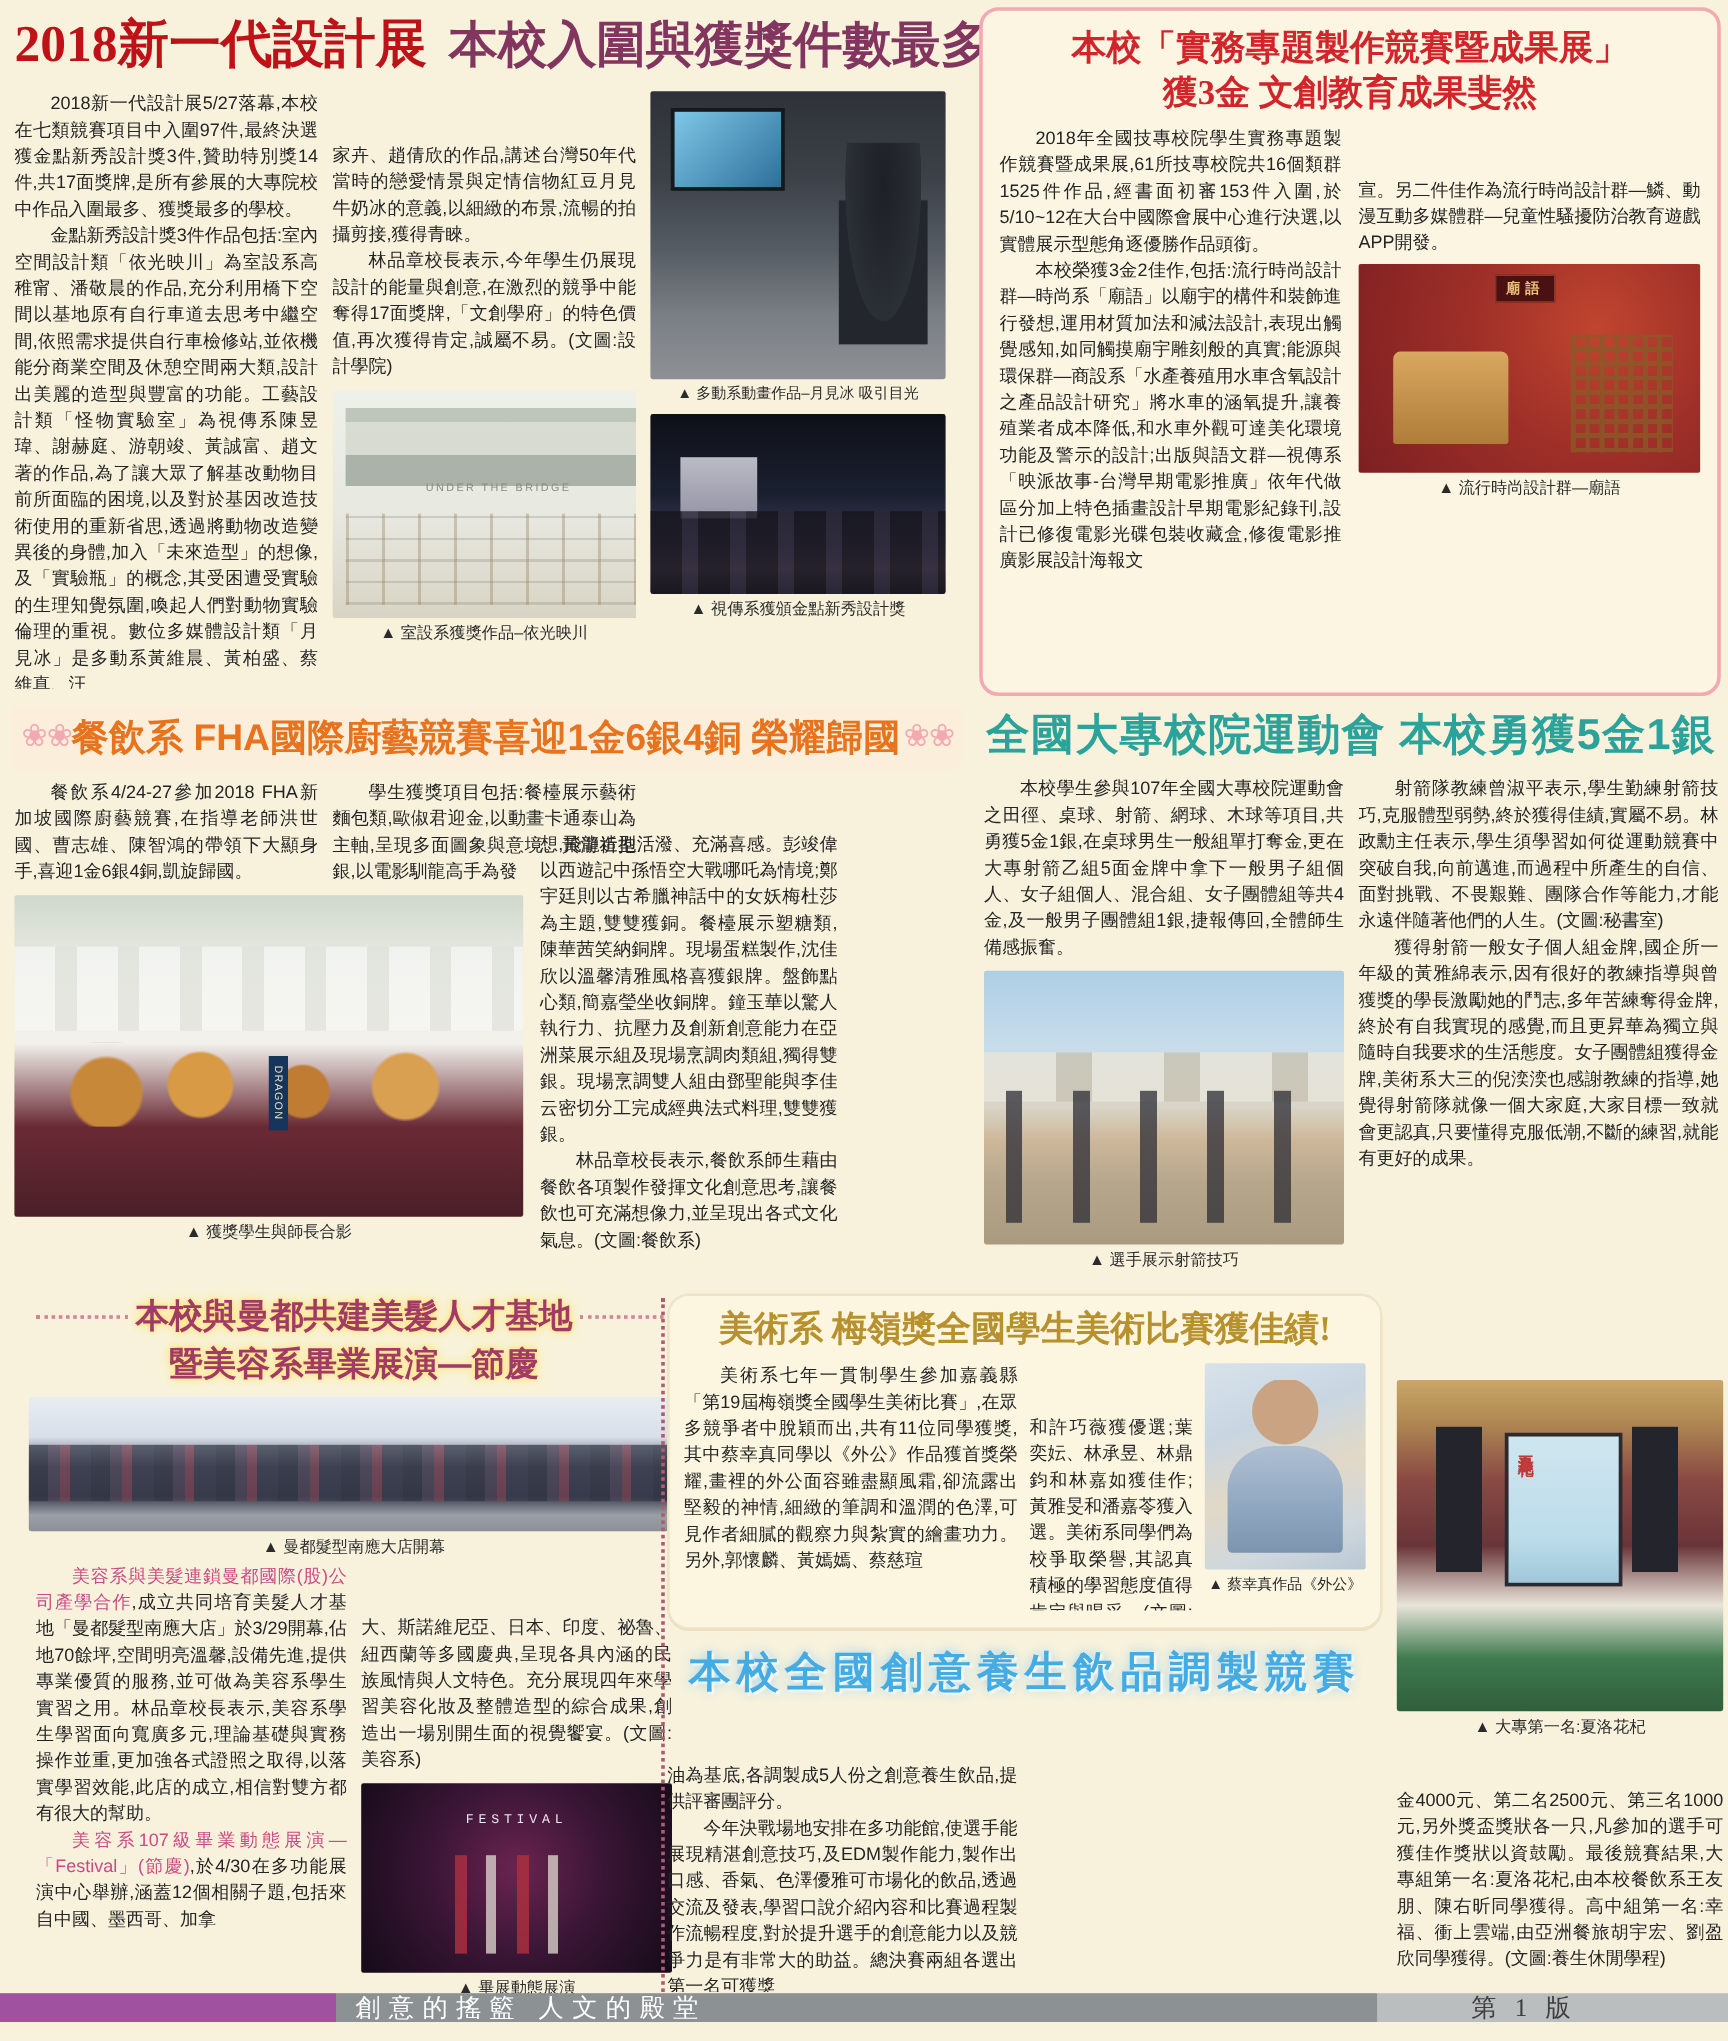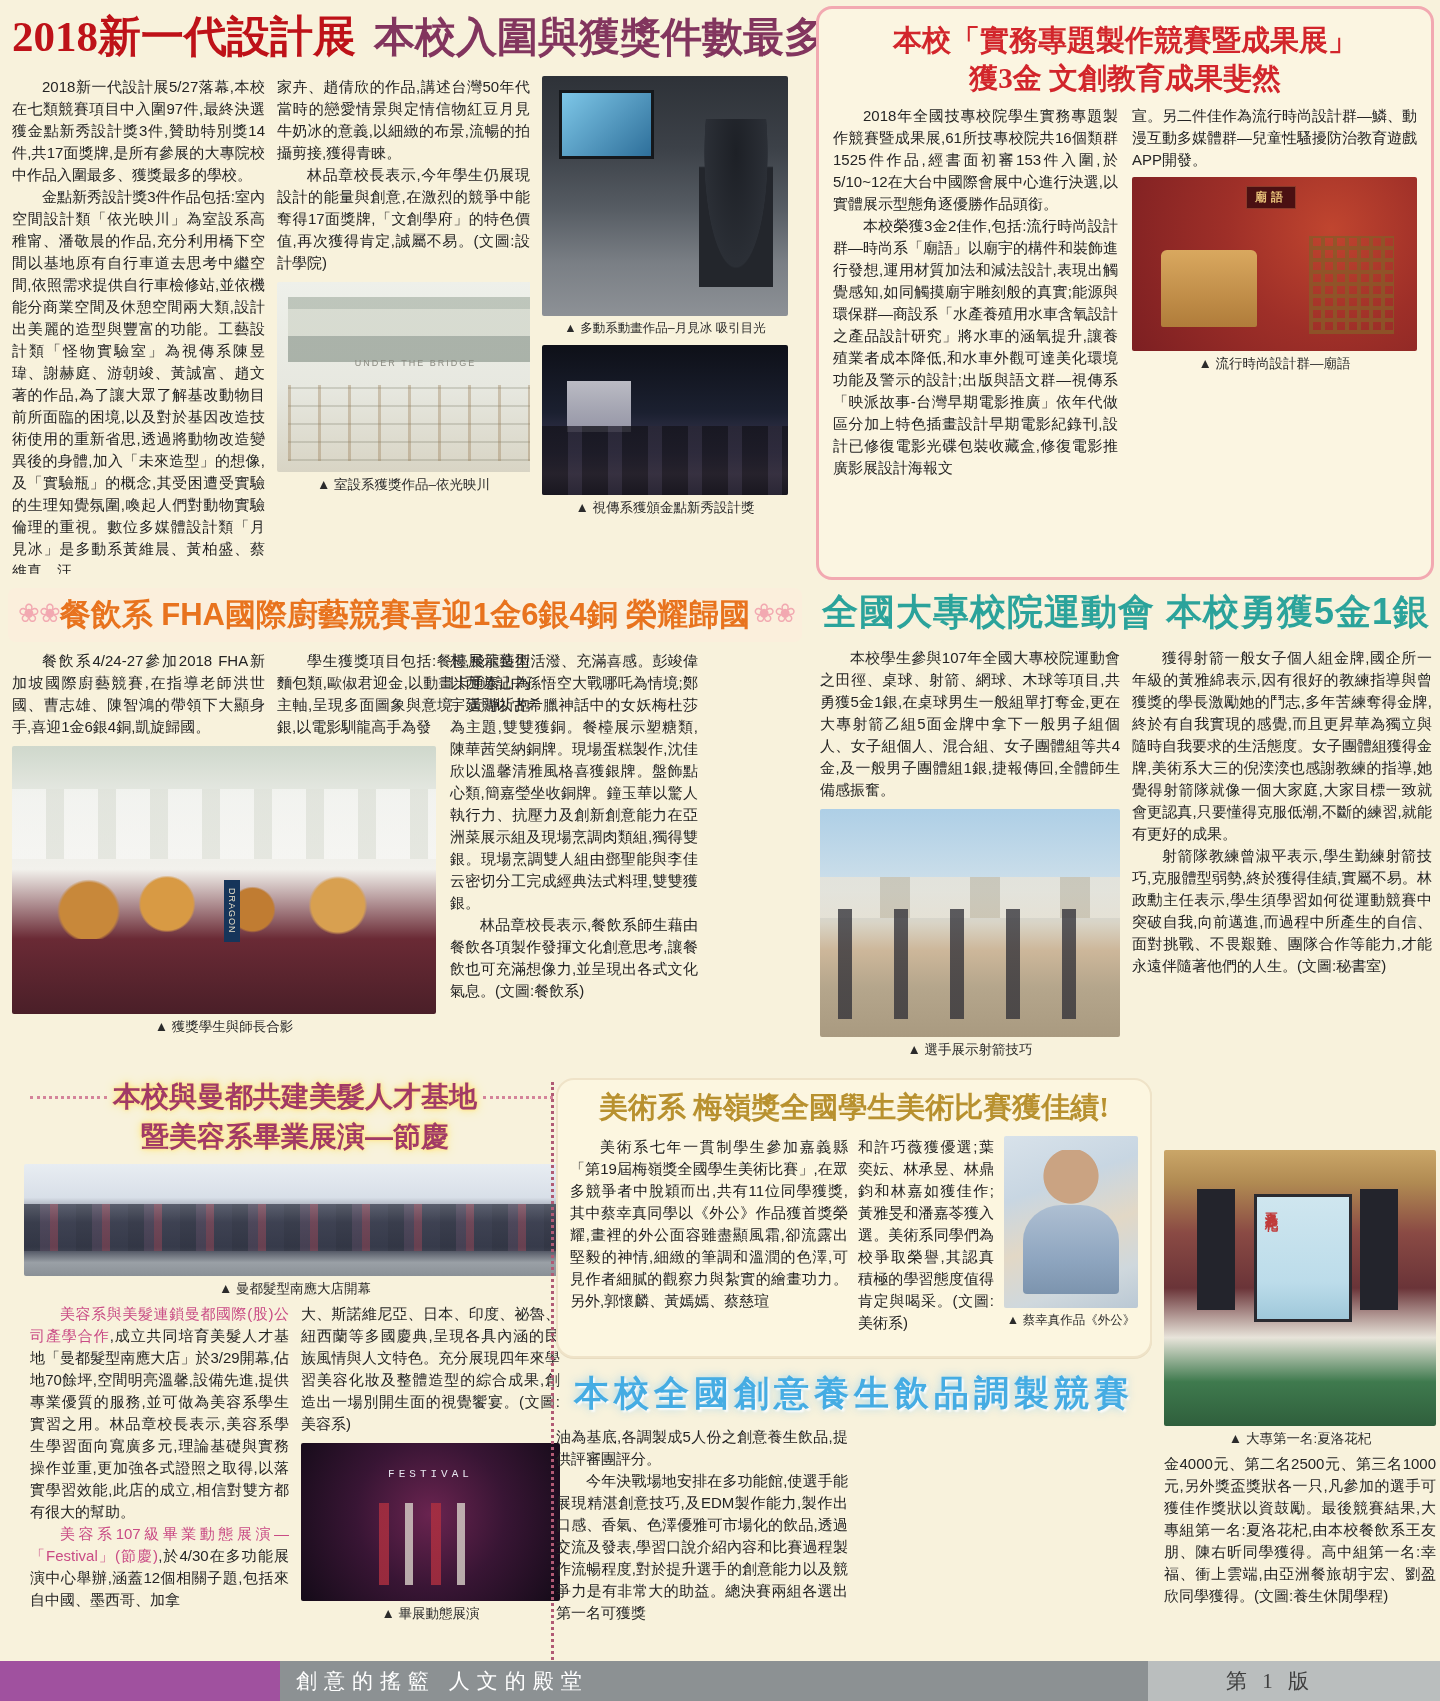--- a/index.html
+++ b/index.html
@@ -1,21 +1,21 @@
 <!DOCTYPE html>
 <html><head>
 <meta charset="utf-8">
 <style>
   html,body{margin:0;padding:0;}
   body{font-family:"Liberation Sans",sans-serif;background:#e8e2cc;}
   .page{position:relative;width:1440px;height:1701px;background:#F8F2DC;margin:0 auto;overflow:hidden;}
   
   .tcol p{margin:0;font-size:15px;line-height:22px;color:#242424;text-align:justify;text-justify:inter-ideograph;}
   p.ind{text-indent:2em;}
-  p.noind{text-indent:0;}
+  p.noind{text-indent:0;margin-top:43px;}
   .caption{font-size:13.5px;line-height:17px;color:#2b2b2b;text-align:center;padding-top:4px;}
   .lead-pink{color:#C94B85;}
   
   .ph{position:relative;overflow:hidden;border-radius:2px;width:100%;}
   .ph-label{position:absolute;left:50%;top:40%;transform:translateX(-50%);font-size:9px;letter-spacing:2px;color:#8a8a80;white-space:nowrap;}
   .ph-exhibit{background:linear-gradient(180deg,#2e3238 0%,#3c4148 30%,#565c63 55%,#7a7f85 78%,#8d9196 100%);}
   .ph-exhibit::before{content:"";position:absolute;left:7%;top:6%;width:36%;height:26%;background:linear-gradient(135deg,#7ec7e8,#2e6f9a);border:3px solid #15181c;}
   .ph-exhibit::after{content:"";position:absolute;right:6%;top:18%;width:30%;height:70%;background:radial-gradient(ellipse at 50% 20%,#1d2026 0%,#2b2f36 60%,transparent 61%),linear-gradient(180deg,transparent 28%,#23262c 29%);}
   .ph-stage{background:linear-gradient(180deg,#0e1018 0%,#1b2030 45%,#3d3a55 72%,#69586a 86%,#2a2530 100%);}
   .ph-stage::before{content:"";position:absolute;left:10%;top:24%;width:26%;height:34%;background:linear-gradient(180deg,#d8d8e0,#a8a8b8);opacity:.85;}
@@ -93,21 +93,21 @@
   .art6 .colC{width:134px;flex:none;}
   .art6 .caption{font-size:12.5px;}
   
   .art7-head{position:absolute;left:556px;top:1370px;width:596px;text-align:center;font-size:35px;font-weight:bold;color:#45ACE3;letter-spacing:5px;text-shadow:2px 2px 2px rgba(255,255,255,.9),0 0 10px rgba(140,205,240,.9);}
   .art7{position:absolute;left:556px;top:1426px;width:596px;height:234px;overflow:hidden;}
   .art7 .cols{gap:12px;padding:0;}
   .art7 .tcol{width:292px;flex:none;}
   .rcol{position:absolute;left:1164px;top:1150px;width:272px;}
   .rcol .tcol{margin-top:6px;}
   
-  .footer{position:absolute;left:0;top:1661px;width:1440px;height:40px;display:flex;}
+  .footer{position:absolute;left:0;top:1661px;width:1440px;height:24px;display:flex;}
   .f-purple{width:280px;background:#A0519F;}
   .f-gray{flex:1;background:#8C9193;color:#ffffff;display:flex;align-items:center;font-size:21px;letter-spacing:7px;padding-left:16px;}
   .f-light{width:292px;background:#BABEBE;color:#3f3f3f;display:flex;align-items:center;font-size:21px;font-family:"Liberation Serif",serif;letter-spacing:5px;padding-left:78px;box-sizing:border-box;}
 </style>
 </head>
 <body>
 
 <div class="page">
 
   <section class="art1">
@@ -159,22 +159,22 @@
 
   <section class="art3">
     <h1>全國大專校院運動會 本校勇獲5金1銀</h1>
     <div class="cols">
       <div class="tcol">
         <p class="ind">本校學生參與107年全國大專校院運動會之田徑、桌球、射箭、網球、木球等項目,共勇獲5金1銀,在桌球男生一般組單打奪金,更在大專射箭乙組5面金牌中拿下一般男子組個人、女子組個人、混合組、女子團體組等共4金,及一般男子團體組1銀,捷報傳回,全體師生備感振奮。</p>
         <div class="ph ph-archery" style="height:228px;margin-top:8px;"></div>
         <div class="caption">▲ 選手展示射箭技巧</div>
       </div>
       <div class="tcol">
+        <p class="ind">射箭隊教練曾淑平表示,學生勤練射箭技巧,克服體型弱勢,終於獲得佳績,實屬不易。林政勳主任表示,學生須學習如何從運動競賽中突破自我,向前邁進,而過程中所產生的自信、面對挑戰、不畏艱難、團隊合作等能力,才能永遠伴隨著他們的人生。(文圖:秘書室)</p>
         <p class="ind">獲得射箭一般女子個人組金牌,國企所一年級的黃雅綿表示,因有很好的教練指導與曾獲獎的學長激勵她的鬥志,多年苦練奪得金牌,終於有自我實現的感覺,而且更昇華為獨立與隨時自我要求的生活態度。女子團體組獲得金牌,美術系大三的倪湙湙也感謝教練的指導,她覺得射箭隊就像一個大家庭,大家目標一致就會更認真,只要懂得克服低潮,不斷的練習,就能有更好的成果。</p>
-        <p class="ind">射箭隊教練曾淑平表示,學生勤練射箭技巧,克服體型弱勢,終於獲得佳績,實屬不易。林政勳主任表示,學生須學習如何從運動競賽中突破自我,向前邁進,而過程中所產生的自信、面對挑戰、不畏艱難、團隊合作等能力,才能永遠伴隨著他們的人生。(文圖:秘書室)</p>
       </div>
     </div>
   </section>
 
   <section class="art4">
     <div class="band">
       <h1>餐飲系 FHA國際廚藝競賽喜迎1金6銀4銅 榮耀歸國</h1>
     </div>
     <div class="cols">
       <div class="lgroup">

